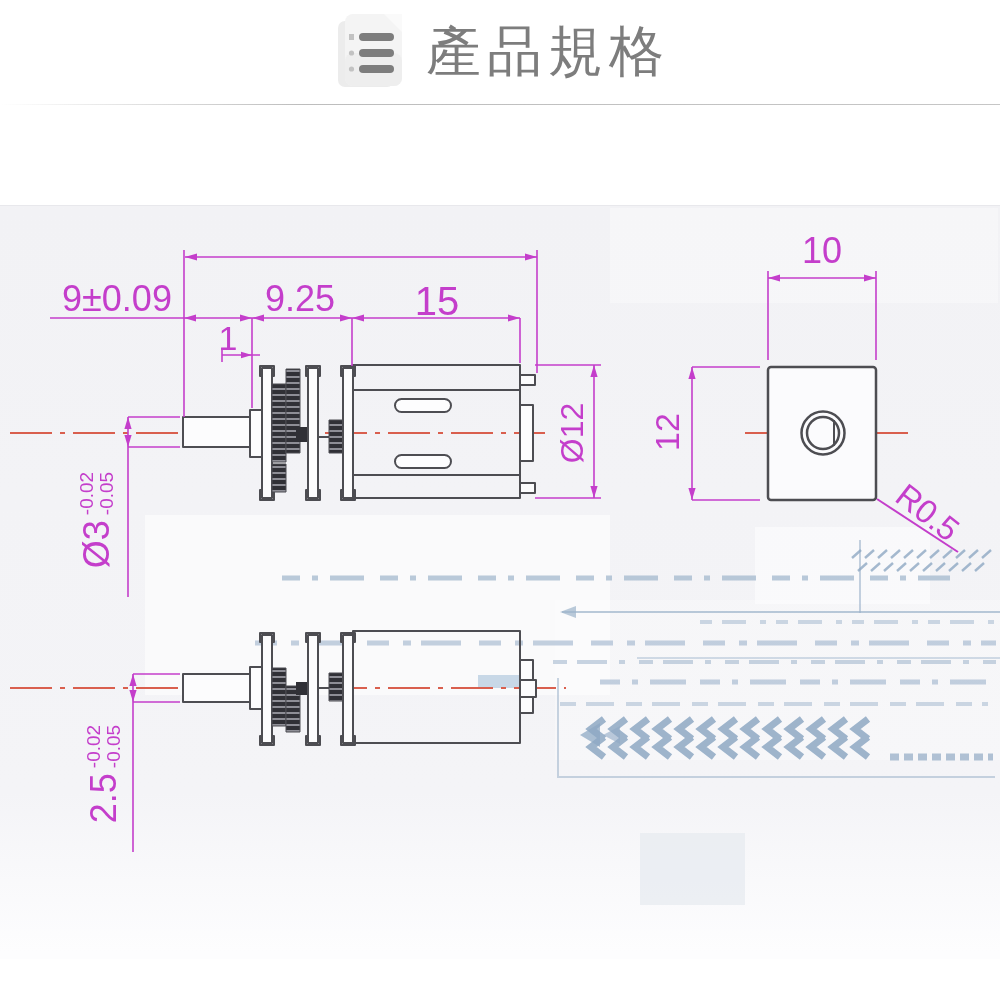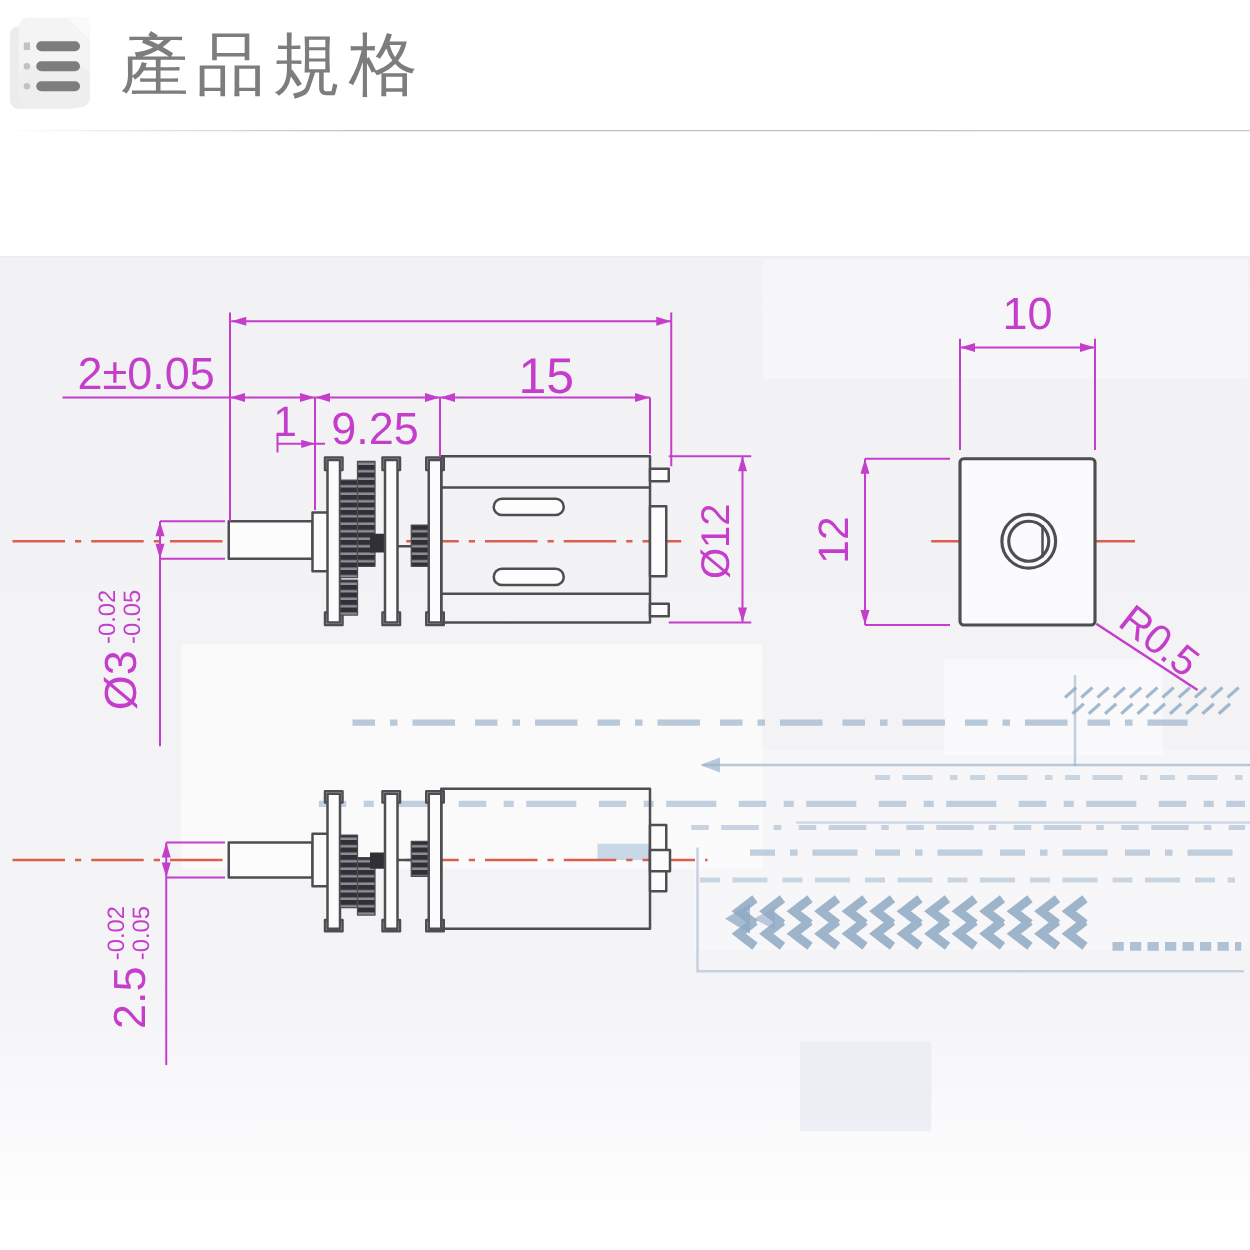--- a/index.html
+++ b/index.html
@@ -1,20 +1,20 @@
 <!DOCTYPE html>
 <html><head>
 <meta charset="utf-8">
 <style>
   html,body{margin:0;padding:0;background:#ffffff;}
   #stage{position:relative;width:1000px;height:1000px;overflow:hidden;background:#ffffff;
          font-family:"Liberation Sans","DejaVu Sans",sans-serif;}
   
   #hdr{position:absolute;left:0;top:0;width:1000px;height:104px;background:#ffffff;
-       display:flex;align-items:center;justify-content:flex-start;}
+       display:flex;align-items:center;justify-content:center;}
   #hdr .ttl{font-size:55px;color:#7d7d7d;letter-spacing:6px;margin-left:16px;font-weight:400;}
   #hdrline{position:absolute;left:0;top:104px;width:1000px;height:1px;
        background:linear-gradient(to right,rgba(190,190,190,0),#bdbdbd 30%,#c6c6c6 100%);}
   
   #panel{position:absolute;left:0;top:205px;width:1000px;height:753px;
        background:linear-gradient(180deg,#f2f2f5 0%,#f4f4f7 78%,#fdfdfe 99%);
        border-top:1px solid #e8e8ec;}
   #dwg{position:absolute;left:0;top:0;}
   
   .dim{position:absolute;color:#c43ecb;text-align:center;white-space:nowrap;line-height:1;}
@@ -242,22 +242,22 @@
       <polygon points="594,498 590.4,486 597.6,486"></polygon>
       <polygon points="768,278 780,274.4 780,281.6"></polygon>
       <polygon points="876,278 864,274.4 864,281.6"></polygon>
       <polygon points="692,367 688.4,379 695.6,379"></polygon>
       <polygon points="692,500 688.4,488 695.6,488"></polygon>
       <polygon points="133,674 129.4,686 136.6,686"></polygon>
       <polygon points="133,702 129.4,690 136.6,690"></polygon>
     </g>
   </svg>
 
-  <div class="dim" style="left:37px;top:281px;width:160px;font-size:36px;">2±0.05</div>
-  <div class="dim" style="left:250px;top:281px;width:100px;font-size:36px;margin-top:44px;">9.25</div>
+  <div class="dim" style="left:37px;top:281px;width:160px;font-size:36px;">9±0.09</div>
+  <div class="dim" style="left:250px;top:281px;width:100px;font-size:36px;">9.25</div>
   <div class="dim" style="left:397px;top:281px;width:80px;font-size:40px;">15</div>
   <div class="dim" style="left:212px;top:321px;width:32px;font-size:34px;">1</div>
   <div class="dim rot" style="left:522px;top:415px;width:100px;height:36px;font-size:32px;">Ø12</div>
   <div class="dim rot" style="left:782px;top:233px;width:80px;height:36px;font-size:36px;transform:none;text-align:right;">10</div>
   <div class="dim rot" style="left:632px;top:414px;width:70px;height:36px;font-size:34px;">12</div>
   <div class="dim rot" style="left:873px;top:494px;width:110px;height:36px;font-size:33px;transform:rotate(38deg);">R0.5</div>
 
   <div class="dim rot" style="left:2px;top:492px;width:190px;height:56px;">
     <span class="base">Ø3</span>
     <span class="stack">

